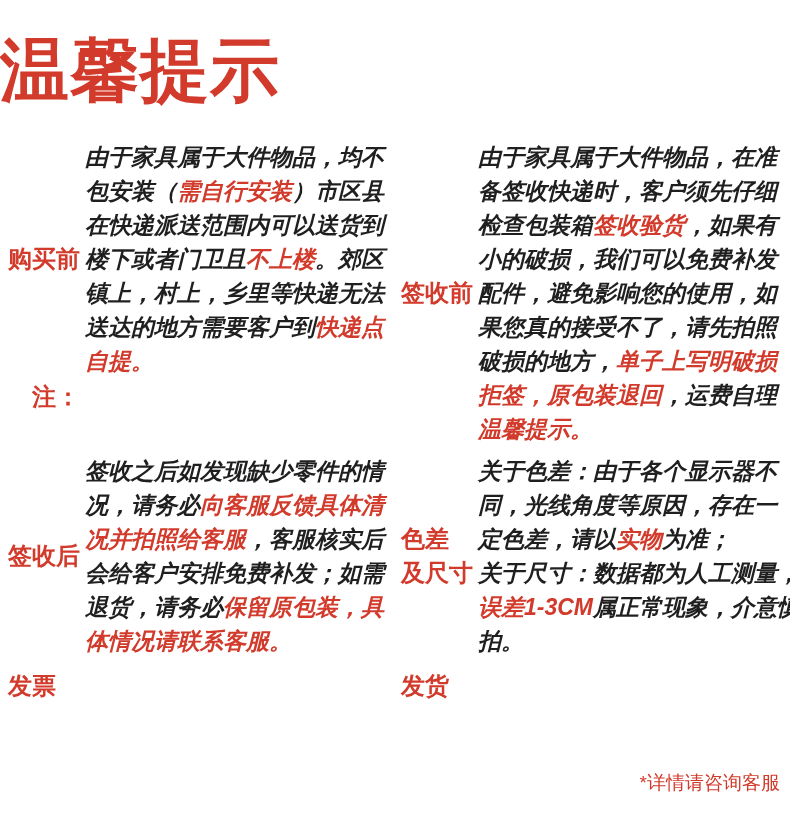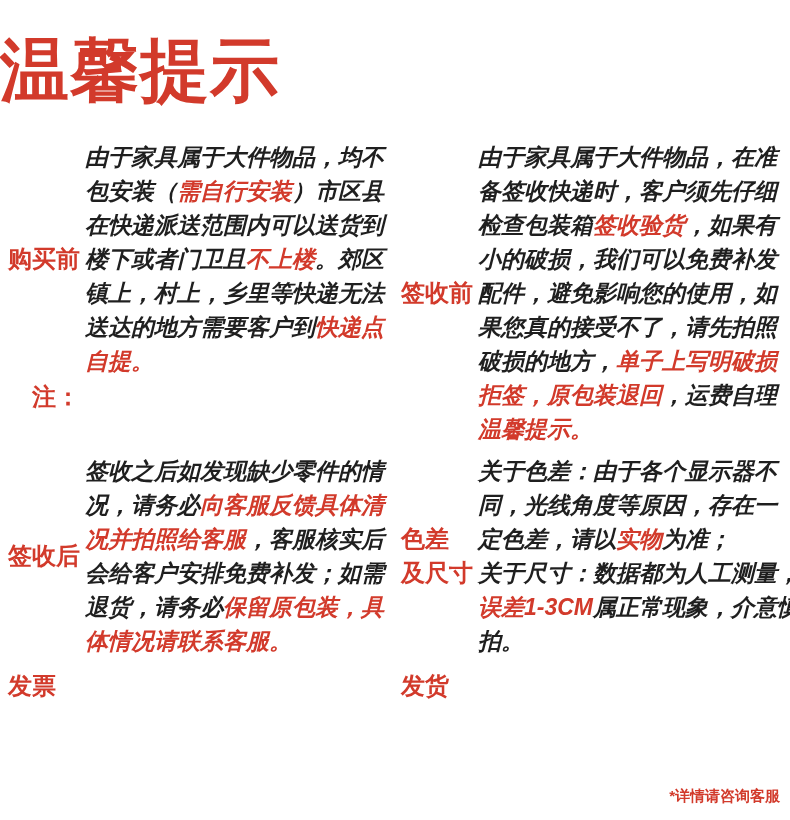--- a/index.html
+++ b/index.html
@@ -49,23 +49,23 @@
     font-weight: 600;
     color: var(--ink, #1f1f1f);
     white-space: pre;
     font-style: italic;
   }
   .run { color: var(--ink, #1f1f1f); }
   .run.red { color: var(--red, #d23a2b); }
   .footer {
     position: absolute;
     right: 10px;
-    bottom: 14px;
-    font-size: 15px;
-    font-weight: 700;
+    bottom: 24px;
+    font-size: 19px;
+    font-weight: 400;
     color: var(--red, #d23a2b);
   }
 </style>
 </head>
 <body>
 
 <div class="page">
   <h1 class="title">温馨提示</h1>
 
   <div class="grid">

